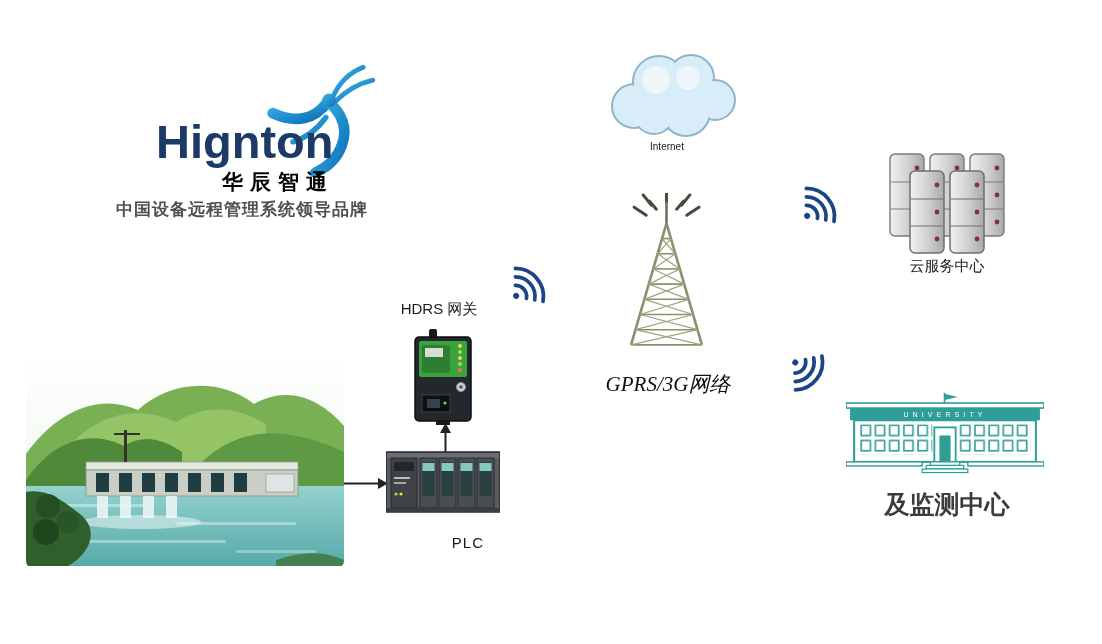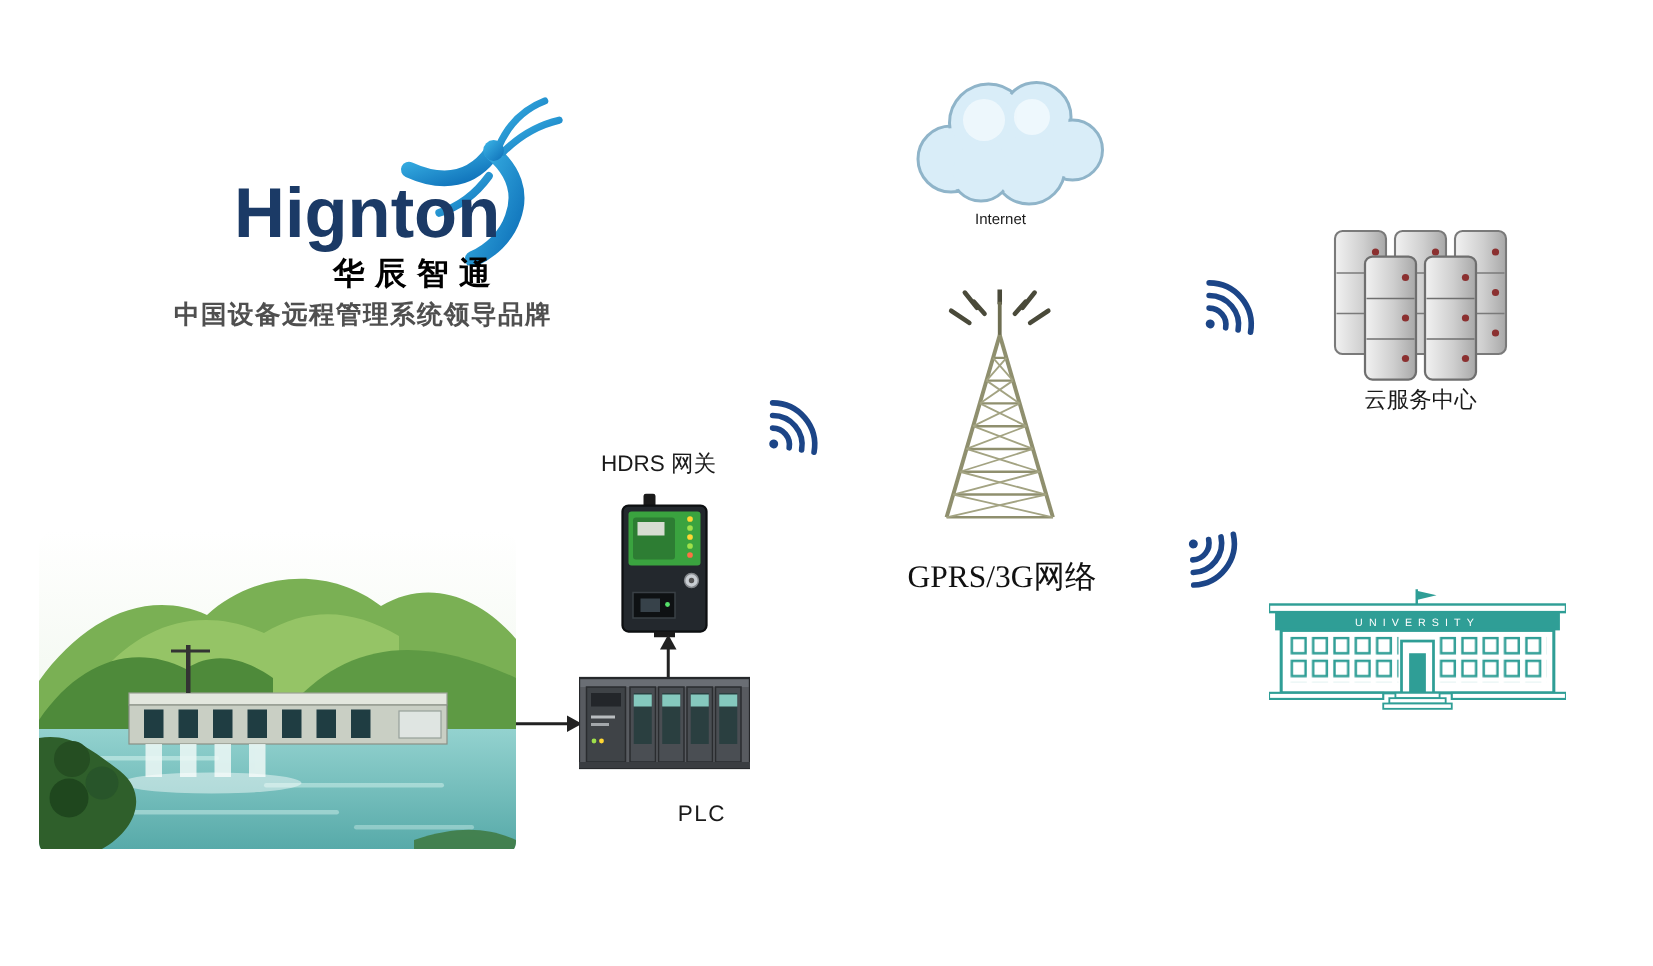--- a/index.html
+++ b/index.html
@@ -26,21 +26,21 @@
   }
   .tagline{
     left:116px;top:198px;width:300px;
     font-size:17px;font-weight:bold;color:#4f4f4f;
     letter-spacing:1px;
   }
   .antelope{left:262px;top:62px;}
 
   
   .lbl-internet{left:597px;top:141px;width:140px;font-size:10px;}
-  .lbl-gprs{left:573px;top:370px;width:190px;font-size:21px;color:#111;}
+  .lbl-gprs{left:573px;top:370px;width:190px;font-size:21px;color:#111;font-style:italic;}
   .lbl-cloudsrv{left:886px;top:257px;width:122px;font-size:15px;}
   .lbl-hdrs{left:383px;top:300px;width:112px;font-size:15px;}
   .lbl-plc{left:398px;top:534px;width:86px;font-size:15px;letter-spacing:1px;text-align:right;}
   .lbl-center{
     left:846px;top:491px;width:202px;
     font-size:25px;color:#3c3c3c;line-height:28px;
     font-family:"Liberation Serif", serif;font-weight:bold;
   }
 
   
@@ -409,13 +409,14 @@
 
     <rect x="83" y="68" width="29" height="3.5" fill="#ffffff" stroke="#2f9e96" stroke-width="1.2"></rect>
     <rect x="79" y="71.5" width="37" height="3.5" fill="#ffffff" stroke="#2f9e96" stroke-width="1.2"></rect>
     <rect x="75" y="75" width="45" height="3.5" fill="#ffffff" stroke="#2f9e96" stroke-width="1.2"></rect>
 
     <rect x="0" y="68" width="75" height="4" fill="#ffffff" stroke="#2f9e96" stroke-width="1.4"></rect>
     <rect x="120" y="68" width="75" height="4" fill="#ffffff" stroke="#2f9e96" stroke-width="1.4"></rect>
   </svg>
 </div>
 <div class="abs ctr lbl-center">
+  <div>及监测中心</div>
 </div>
 
 </body></html>

